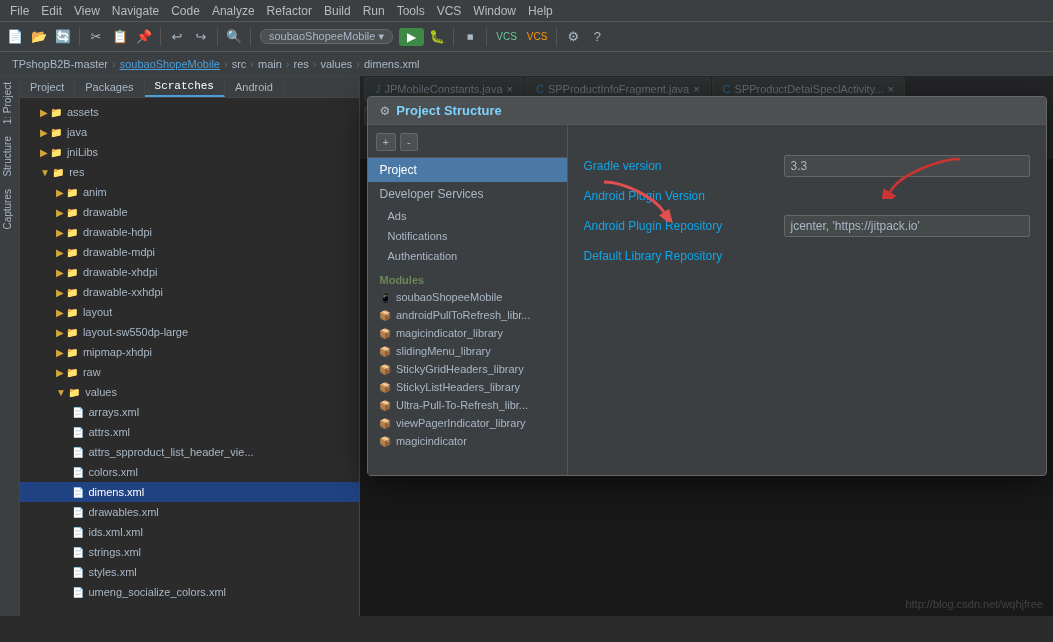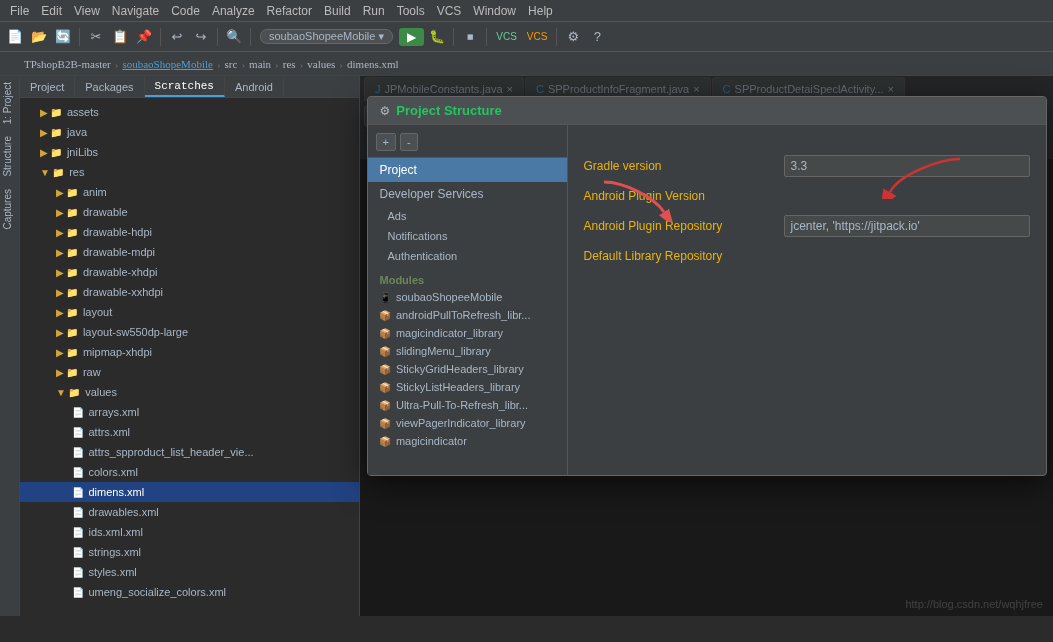--- a/index.html
+++ b/index.html
@@ -50,26 +50,25 @@
       border-radius: 2px;
     }
     .toolbar-sep { width: 1px; height: 18px; background: #555; margin: 0 3px; }
 
     
     .breadcrumb {
       background: #3c3f41;
       height: 24px;
       display: flex;
       align-items: center;
-      padding: 0 24px;
+      padding: 0 12px;
       border-bottom: 1px solid #444;
       font-size: 11px;
       color: #a9b7c6;
       gap: 2px;
-      font-family: Liberation Serif, serif;
     }
     .breadcrumb span { cursor: pointer; }
     .breadcrumb .sep { color: #666; margin: 0 2px; }
 
     
     .main-area {
       display: flex;
       height: calc(642px - 22px - 30px - 24px - 26px);
     }
 
@@ -210,21 +209,21 @@
     }
     .modal-header {
       background: #4c5052;
       padding: 6px 12px;
       border-bottom: 1px solid #555;
       border-radius: 4px 4px 0 0;
       display: flex;
       align-items: center;
       gap: 6px;
     }
-    .modal-title { color: #22c55e; font-size: 13px; font-weight: bold; text-align: center; }
+    .modal-title { color: #7dd3fc; font-size: 13px; font-weight: bold; text-align: center; }
     .modal-body {
       display: flex;
       flex: 1;
     }
     .modal-left {
       width: 200px;
       background: #3c3f41;
       border-right: 1px solid #555;
       padding: 8px 0;
     }
@@ -270,21 +269,21 @@
       padding: 16px;
     }
     .field-row {
       display: flex;
       align-items: center;
       margin-bottom: 12px;
     }
     .field-label {
       width: 200px;
       font-size: 12px;
-      color: #eab308;
+      color: #0ea5e9;
     }
     .field-value {
       flex: 1;
       font-size: 12px;
       color: #a9b7c6;
       background: #45494a;
       border: 1px solid #666;
       padding: 3px 6px;
       border-radius: 2px;
     }

